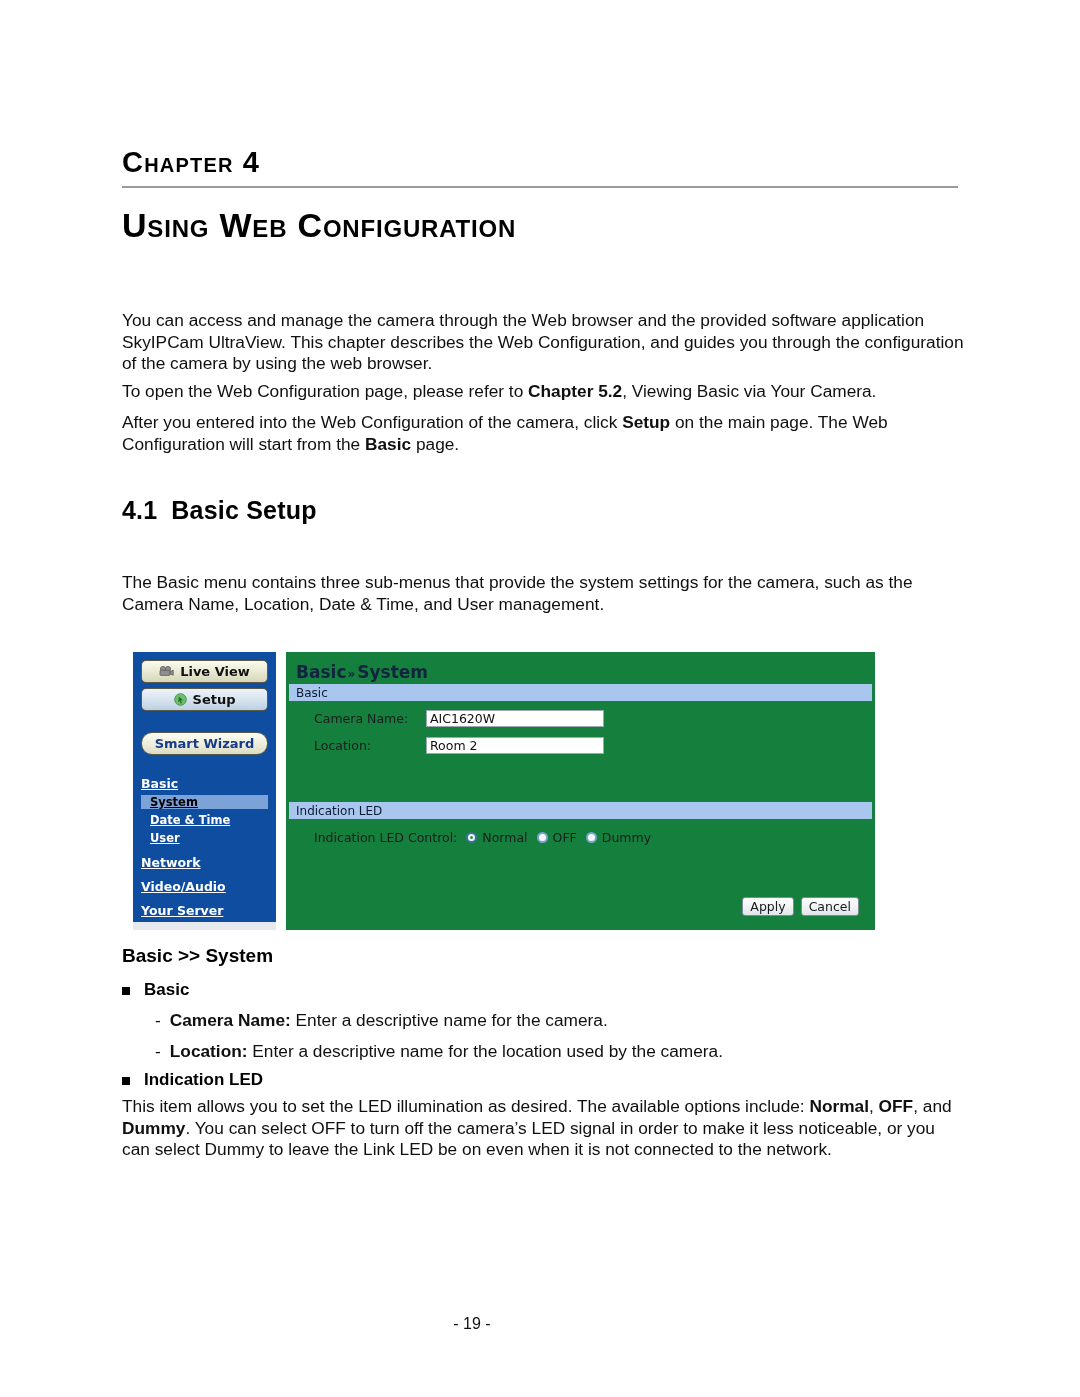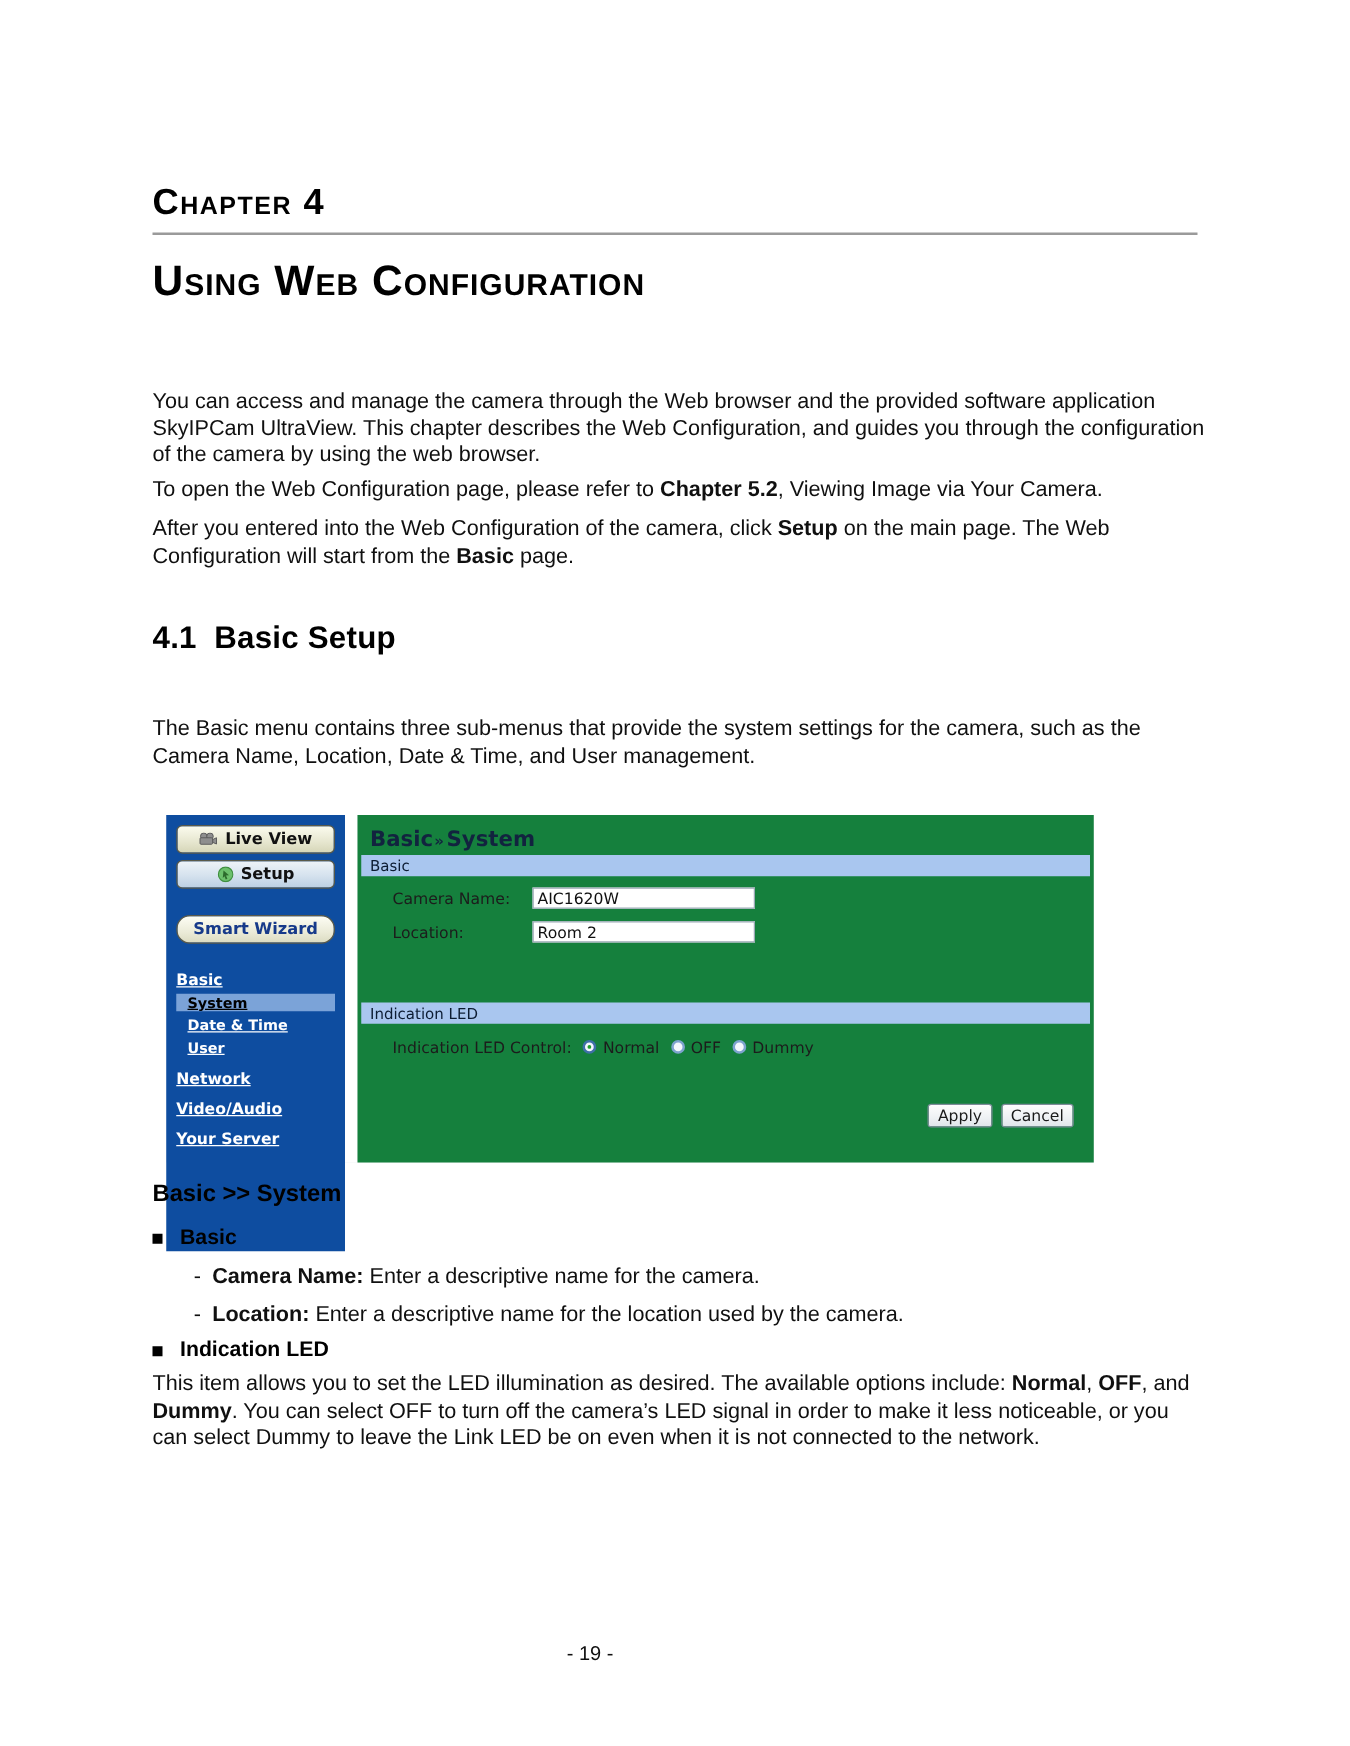--- a/index.html
+++ b/index.html
@@ -82,21 +82,21 @@
     top: 652px;
     width: 742px;
     height: 278px;
     background: #e6eaee;
     font-family: "DejaVu Sans", sans-serif;
   }
   .shot-sidebar {
     position: absolute;
     left: 0; top: 0;
     width: 143px;
-    height: 349px;
+    height: 270px;
     background: #0e4da0;
     text-decoration: underline;
   }
   .shot-gap {
     position: absolute;
     left: 143px; top: 0;
     width: 10px; height: 278px;
     background: #ffffff;
   }
   .shot-content {
@@ -241,21 +241,21 @@
     content: "";
     position: absolute;
     left: 2px; top: 2px;
     width: 3px; height: 3px;
     border-radius: 50%;
     background: #1f9e2a;
   }
   .ct-buttons {
     position: absolute;
     right: 16px;
-    bottom: 28px;
+    bottom: 14px;
     display: flex;
     gap: 7px;
     align-items: center;
   }
   .ct-btn {
     min-width: 50px;
     height: 19px;
     border: 1px solid #7d8b99;
     border-radius: 3px;
     background: linear-gradient(#fdfdfd, #eef1f4 60%, #e0e5ea);
@@ -316,21 +316,21 @@
 
   <div class="chapter-head">
     <div class="chapter-label">Chapter 4</div>
     <div class="chapter-rule"></div>
     <div class="chapter-title">Using Web Configuration</div>
   </div>
 
   <div class="para" style="top:310px;">You can access and manage the camera through the Web browser and the provided software application SkyIPCam UltraView. This chapter describes the Web Configuration, and guides you through the configuration of the camera by using the web browser.</div>
 
   <div class="para" style="top:381px;">
-    <span>To open the Web Configuration page, please refer to </span><b>Chapter 5.2</b><span>, Viewing Image via Your Camera.</span>
+    <span>To open the Web Configuration page, please refer to </span><b>Chapter 5.2</b><span>, Viewing Basic via Your Camera.</span>
   </div>
 
   <div class="para" style="top:412px;">
     <span>After you entered into the Web Configuration of the camera, click </span><b>Setup</b><span> on the main page. The Web Configuration will start from the </span><b>Basic</b><span> page.</span>
   </div>
 
   <div class="sec-head">
     <span class="num">4.1</span><span>Basic Setup</span>
   </div>
 

